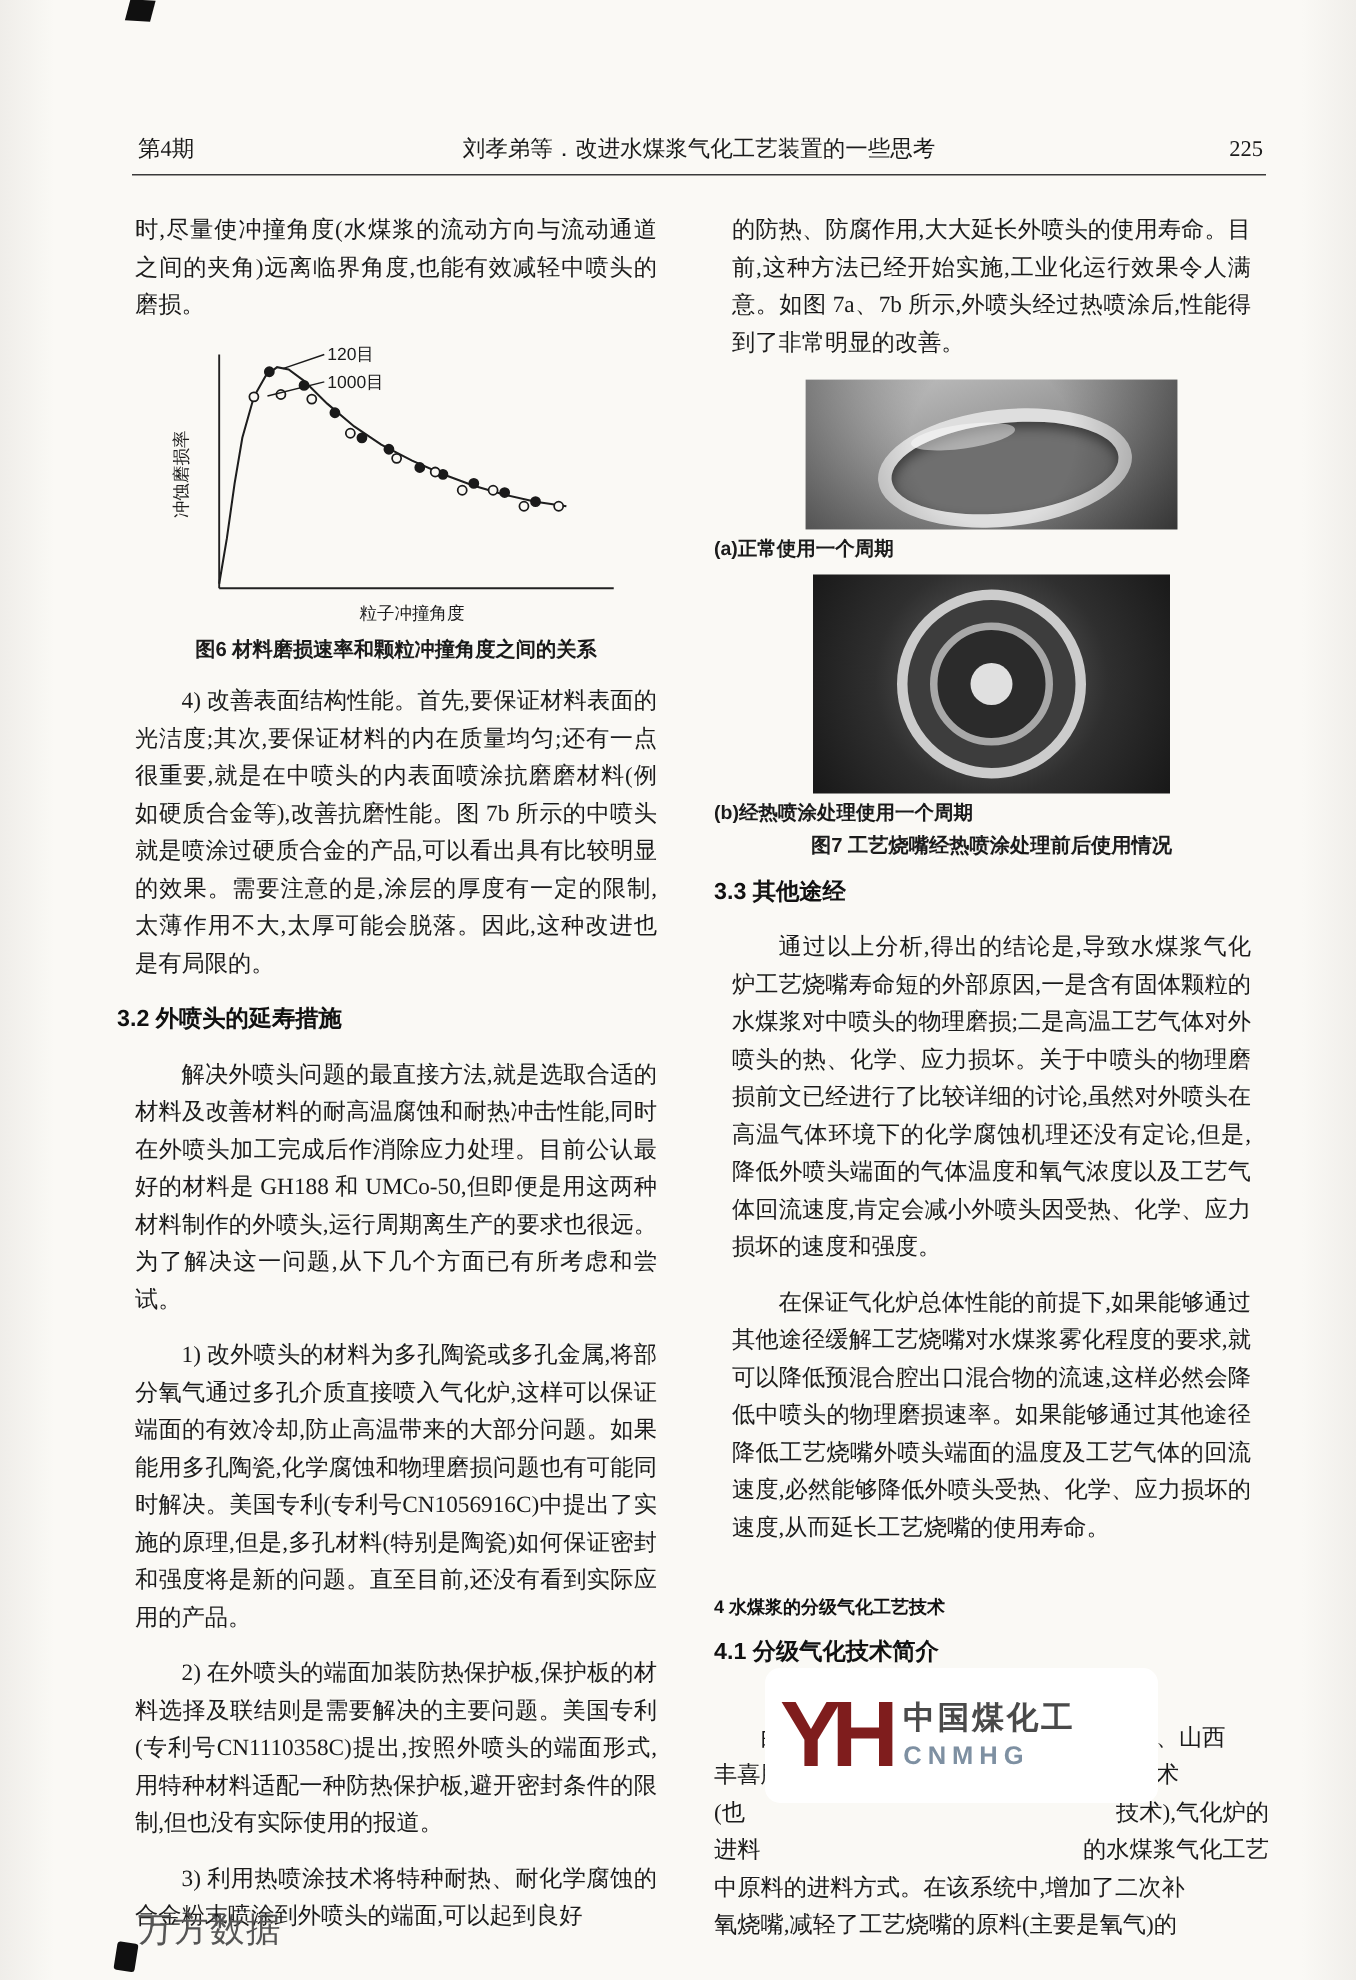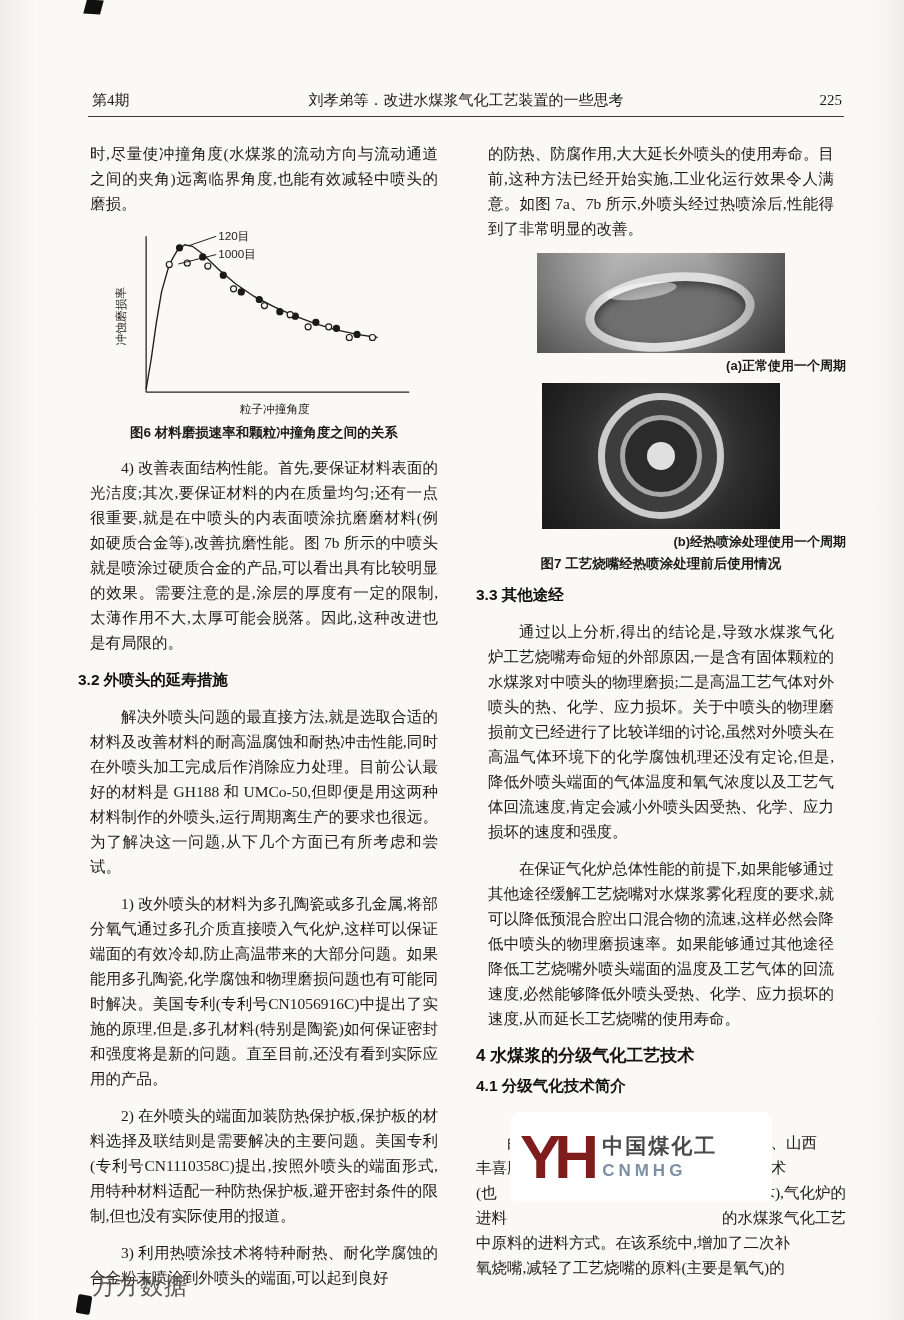--- a/index.html
+++ b/index.html
@@ -19,31 +19,31 @@
   .header .pageno{position:absolute;right:2px;top:0;}
   .header-rule{margin:4px 60px 0 88px;border-top:1.4px solid #3a3a3a;height:0;}
   .columns{display:flex;gap:26px;margin:12px 58px 0 78px;}
   .col{text-align:justify;}
   .col.left{flex:0 0 372px;}
   .col.right{flex:1;min-width:0;}
   p{margin:12px;text-indent:2em;}
   p.noindent{text-indent:0;}
   h2,h3{font-family:"Liberation Sans","DejaVu Sans",sans-serif;color:#111;}
   h3{font-size:15.5px;margin:4px 0 3px;font-weight:bold;}
-  h2{font-size:17px;margin:12px 0 5px;font-weight:bold;}
+  h2{font-size:12px;margin:28px 0 5px;font-weight:bold;}
   figure{margin:0;}
   .fig6{margin:6px 0 2px;}
   .fig6 svg{display:block;margin:0 auto;width:302px;height:192px;}
   svg text{font-family:"Liberation Sans","DejaVu Sans",sans-serif;fill:#1b1b1b;}
   .figcap{
     font-family:"Liberation Sans","DejaVu Sans",sans-serif;
     font-weight:bold;font-size:13.5px;text-align:center;
     margin:3px 0 8px;line-height:20px;text-indent:0;
   }
-  .photofig{margin:8px auto 2px;text-align:right;}
+  .photofig{margin:8px auto 2px;text-align:left;}
   .photocap{
     font-family:"Liberation Sans","DejaVu Sans",sans-serif;
     font-weight:600;font-size:13px;line-height:19px;margin-top:3px;text-indent:0;
   }
   .photo{position:relative;margin:0 auto;overflow:hidden;}
   .photo-a{
     width:248px;height:100px;
     background:linear-gradient(160deg,#c9c9c9 0%,#979797 45%,#5c5c5c 100%);
   }
   .photo-a .nozzle-ellipse{

